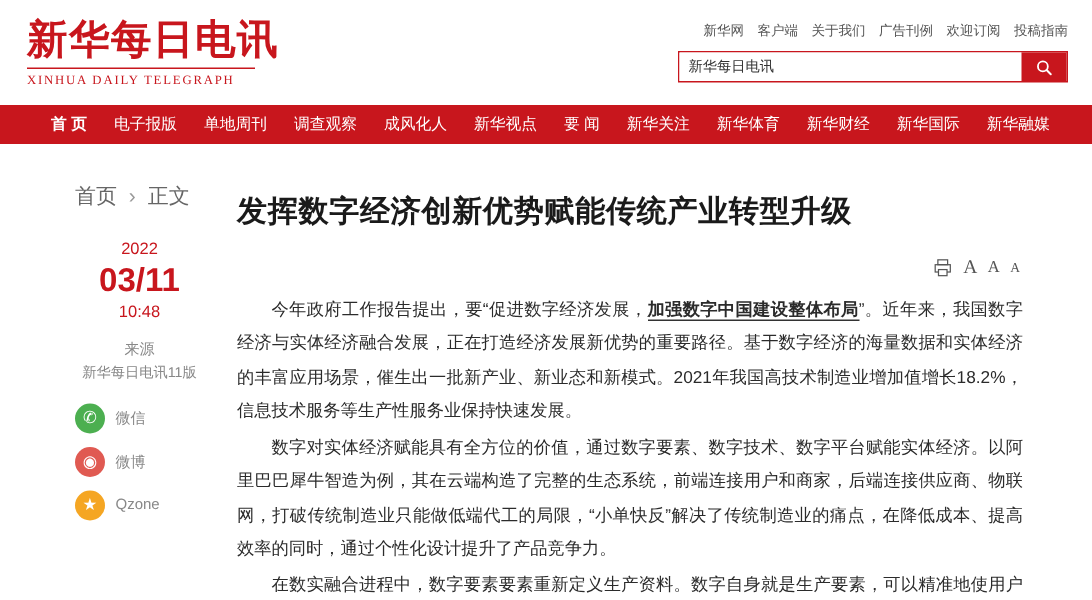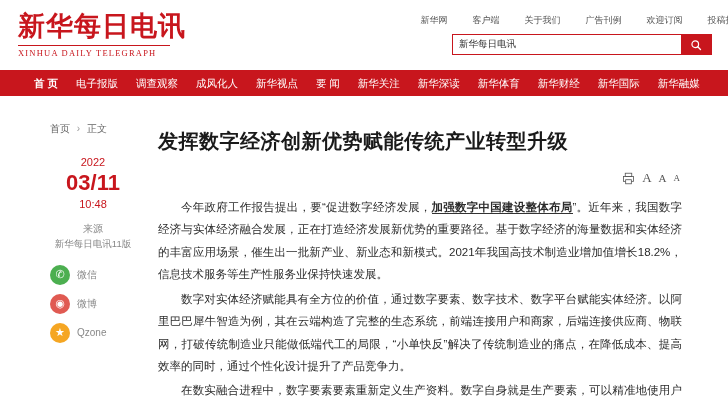--- a/index.html
+++ b/index.html
@@ -37,22 +37,22 @@
   }
 
   .top-right {
     position: absolute;
     right: 16px;
     top: 14px;
     width: 260px;
   }
   .top-links {
     display: flex;
-    justify-content: center;
-    gap: 25px;
+    justify-content: flex-end;
+    gap: 9px;
     font-size: 9px;
     color: #555;
     margin-bottom: 7px;
   }
   .top-links span { white-space: nowrap; cursor: pointer; }
   .search-wrap {
     display: flex;
     align-items: center;
     border: 1px solid #c8161d;
     height: 21px;
@@ -101,21 +101,21 @@
 
   
   .leftcol {
     width: 150px;
     flex: 0 0 150px;
     padding-left: 50px;
     padding-top: 16px;
     position: relative;
   }
   .breadcrumb {
-    font-size: 10px;
+    font-size: 14px;
     color: #666;
     margin-bottom: 14px;
     white-space: nowrap;
   }
   .breadcrumb .sep { margin: 0 4px; color:#999; }
   .date-box {
     width: 86px;
     text-align: center;
     color: #c8161d;
     padding-top: 6px;
@@ -223,26 +223,26 @@
             </svg>
           </span>
         </button>
       </div>
     </div>
   </div>
 
   <div class="navbar">
     <div class="nav-item first">首 页</div>
     <div class="nav-item">电子报版</div>
+    <div class="nav-item">单地周刊</div>
     <div class="nav-item">调查观察</div>
     <div class="nav-item">成风化人</div>
     <div class="nav-item">新华视点</div>
     <div class="nav-item">要 闻</div>
     <div class="nav-item">新华关注</div>
-    <div class="nav-item">新华深读</div>
     <div class="nav-item">新华体育</div>
     <div class="nav-item">新华财经</div>
     <div class="nav-item">新华国际</div>
     <div class="nav-item">新华融媒</div>
 
   </div>
 
   <div class="content">
 
     <div class="leftcol">

